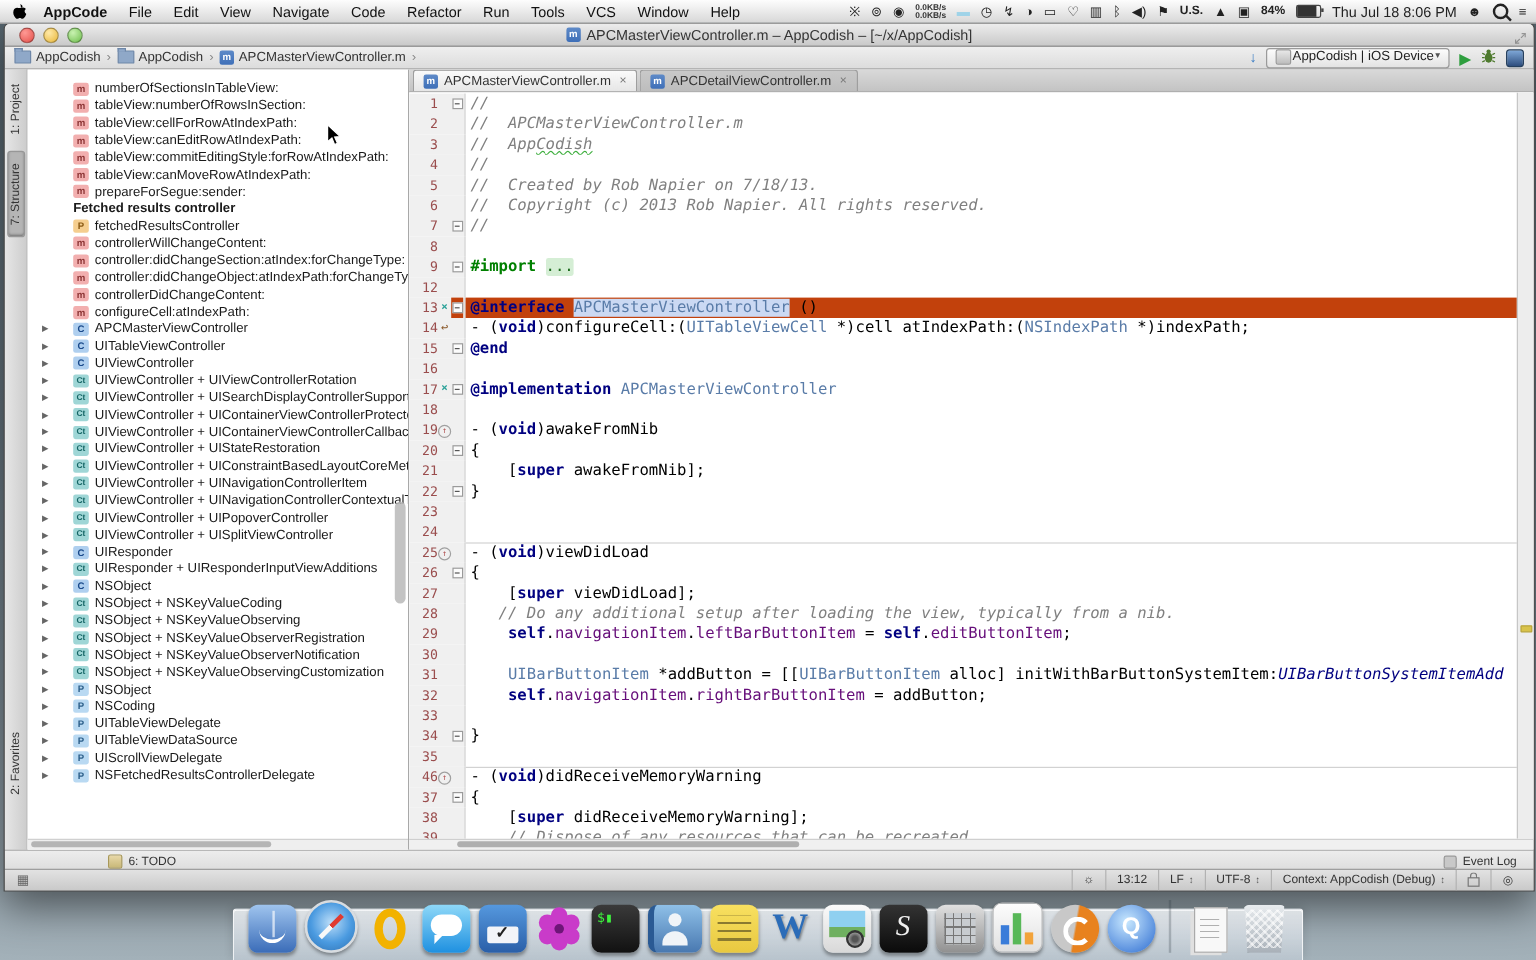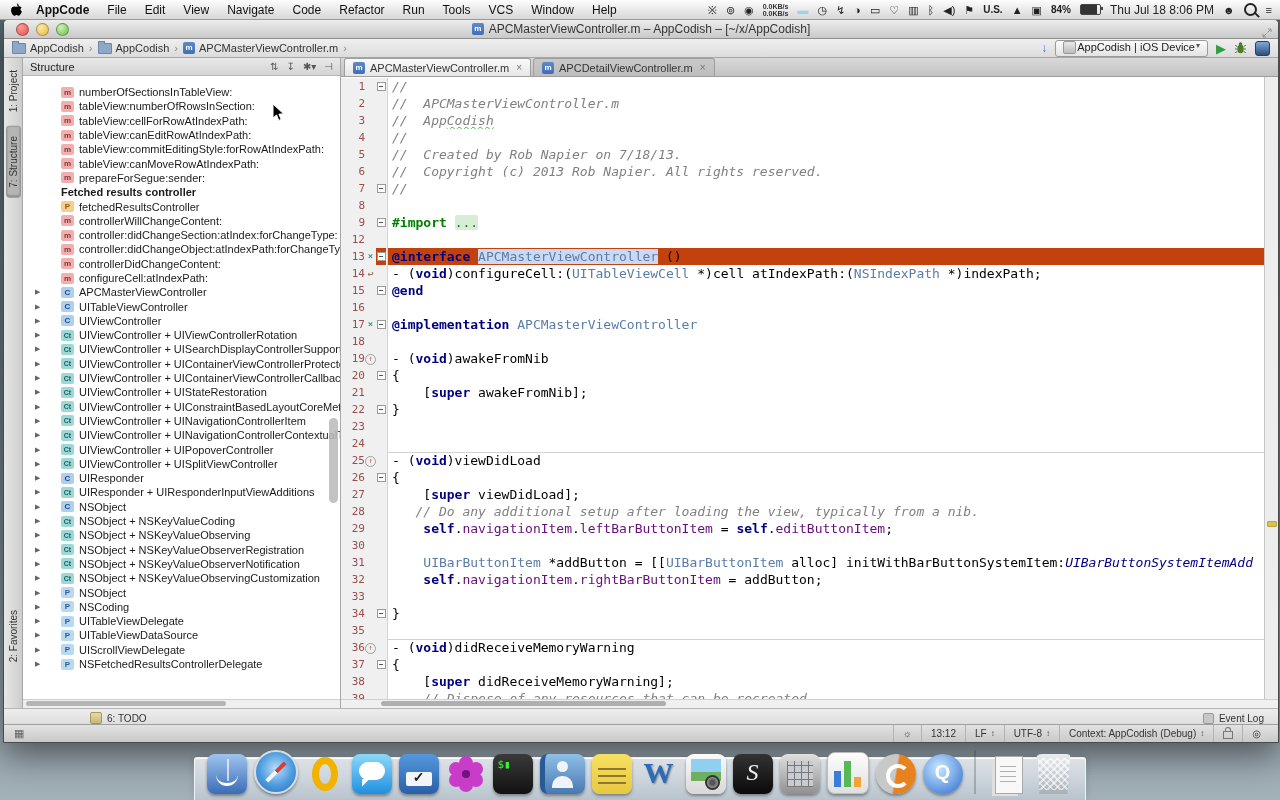--- a/index.html
+++ b/index.html
@@ -40,21 +40,21 @@
   .wtitle{position:absolute;left:0;right:0;text-align:center;font-size:12px;color:#353535;
     display:flex;justify-content:center;align-items:center;gap:5px;pointer-events:none}
   .icm{display:inline-block;width:12px;height:12px;background:linear-gradient(#5e8ac8,#3e6fb8);
     border-radius:2px;color:#fff;font-size:8px;font-weight:bold;text-align:center;line-height:12px;flex:none}
   .fsic{position:absolute;right:6px;top:4px;opacity:.6}
 
   
   .toolbar{height:18px;background:linear-gradient(#efefef,#dcdcdc);border-bottom:1px solid #a6a6a6;
     display:flex;align-items:center;justify-content:space-between;padding:0 8px;font-size:11px;color:#333;flex:none}
   .bc{display:flex;align-items:center;gap:5px}
-  .bcitem{display:flex;align-items:center;gap:4px}
+  .bcitem{display:flex;align-items:flex-start;gap:4px}
   .bcsep{color:#888;font-size:11px}
   .fldic{width:12px;height:9px;background:#8fa8c8;border-radius:1px;position:relative;border:1px solid #6e87a8;display:inline-block}
   .fldic::before{content:"";position:absolute;top:-3px;left:-1px;width:5px;height:2px;background:#8fa8c8;border:1px solid #6e87a8;border-bottom:none}
   .runbox{display:flex;align-items:center;gap:8px}
   .vcsupd{color:#3a7cc4;font-weight:bold;font-size:12px;line-height:12px}
   .chip{display:flex;align-items:flex-start;gap:1px;border:1px solid #9a9a9a;border-radius:3px;
     background:linear-gradient(#fcfcfc,#e3e3e3);padding:0 7px;height:15px;font-size:11px;color:#222}
   .chip-ic{width:11px;height:11px;background:linear-gradient(#e8e8e8,#bdbdbd);border:1px solid #999;border-radius:2px}
   .chev{color:#555;font-size:8px}
   .runbtn{color:#2e9e3e;font-size:13px;line-height:13px}
@@ -325,29 +325,20 @@
         <div class="twgroup" id="tws-top">
             <div class="vt">1: Project</div>
             <div class="vt active">7: Structure</div>
           </div>
         <div class="twgroup bot" id="tws-bot">
             <div class="vt">2: Favorites</div>
           </div>
       </div>
 
       <div class="spanel">
-        <div class="phead">
-          <span>Structure</span>
-          <span class="phicons" id="phicons">
-              <span>⇅</span>
-              <span>↧</span>
-              <span>✱▾</span>
-              <span>⊣</span>
-            </span>
-        </div>
         <div class="tree" id="tree">
             <div class="trow">
               <span class="arr"></span>
               <span class="tic ic-m">m</span>
               <span>numberOfSectionsInTableView:</span>
             </div>
             <div class="trow">
               <span class="arr"></span>
               <span class="tic ic-m">m</span>
               <span>tableView:numberOfRowsInSection:</span>
@@ -594,21 +585,21 @@
               <div class="cl"><span class="gut"><span class="ln">26</span><span class="gi "></span><span class="fd o"></span></span><span class="cd"><span class="tok pl">{</span></span></div>
               <div class="cl"><span class="gut"><span class="ln">27</span><span class="gi "></span><span class="fd "></span></span><span class="cd"><span class="tok pl">    [</span><span class="tok kw">super</span><span class="tok pl"> viewDidLoad];</span></span></div>
               <div class="cl"><span class="gut"><span class="ln">28</span><span class="gi "></span><span class="fd "></span></span><span class="cd"><span class="tok cmt">   // Do any additional setup after loading the view, typically from a nib.</span></span></div>
               <div class="cl"><span class="gut"><span class="ln">29</span><span class="gi "></span><span class="fd "></span></span><span class="cd"><span class="tok pl">    </span><span class="tok kw">self</span><span class="tok pl">.</span><span class="tok fld">navigationItem</span><span class="tok pl">.</span><span class="tok fld">leftBarButtonItem</span><span class="tok pl"> = </span><span class="tok kw">self</span><span class="tok pl">.</span><span class="tok fld">editButtonItem</span><span class="tok pl">;</span></span></div>
               <div class="cl"><span class="gut"><span class="ln">30</span><span class="gi "></span><span class="fd "></span></span><span class="cd"></span></div>
               <div class="cl"><span class="gut"><span class="ln">31</span><span class="gi "></span><span class="fd "></span></span><span class="cd"><span class="tok pl">    </span><span class="tok type">UIBarButtonItem</span><span class="tok pl"> *addButton = [[</span><span class="tok type">UIBarButtonItem</span><span class="tok pl"> alloc] initWithBarButtonSystemItem:</span><span class="tok enum">UIBarButtonSystemItemAdd</span></span></div>
               <div class="cl"><span class="gut"><span class="ln">32</span><span class="gi "></span><span class="fd "></span></span><span class="cd"><span class="tok pl">    </span><span class="tok kw">self</span><span class="tok pl">.</span><span class="tok fld">navigationItem</span><span class="tok pl">.</span><span class="tok fld">rightBarButtonItem</span><span class="tok pl"> = addButton;</span></span></div>
               <div class="cl"><span class="gut"><span class="ln">33</span><span class="gi "></span><span class="fd "></span></span><span class="cd"></span></div>
               <div class="cl"><span class="gut"><span class="ln">34</span><span class="gi "></span><span class="fd e"></span></span><span class="cd"><span class="tok pl">}</span></span></div>
               <div class="cl"><span class="gut"><span class="ln">35</span><span class="gi "></span><span class="fd "></span></span><span class="cd"></span></div>
-              <div class="cl sep"><span class="gut"><span class="ln">36</span><span class="gi ovr"><i>↑</i></span><span class="fd "></span></span><span class="cd"><span class="tok pl">- (</span><span class="tok kw">void</span><span class="tok pl">)didReceiveMemoryWarning</span></span></div>
+              <div class="cl sep"><span class="gut"><span class="ln">46</span><span class="gi ovr"><i>↑</i></span><span class="fd "></span></span><span class="cd"><span class="tok pl">- (</span><span class="tok kw">void</span><span class="tok pl">)didReceiveMemoryWarning</span></span></div>
               <div class="cl"><span class="gut"><span class="ln">37</span><span class="gi "></span><span class="fd o"></span></span><span class="cd"><span class="tok pl">{</span></span></div>
               <div class="cl"><span class="gut"><span class="ln">38</span><span class="gi "></span><span class="fd "></span></span><span class="cd"><span class="tok pl">    [</span><span class="tok kw">super</span><span class="tok pl"> didReceiveMemoryWarning];</span></span></div>
               <div class="cl"><span class="gut"><span class="ln">39</span><span class="gi "></span><span class="fd "></span></span><span class="cd"><span class="tok cmt">    // Dispose of any resources that can be recreated.</span></span></div>
             </div>
           <div class="stripe">
             <div class="smark yellow" style="top:444px"></div>
           </div>
         </div>
         <div class="hsb-e">
             <div class="thumb"></div>

